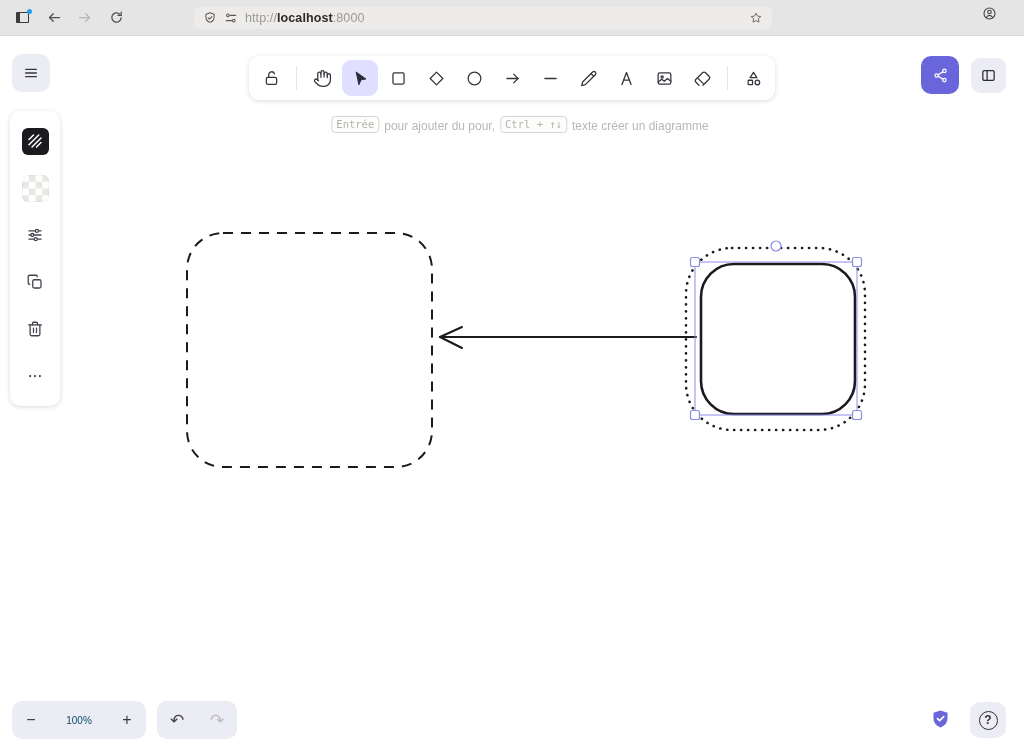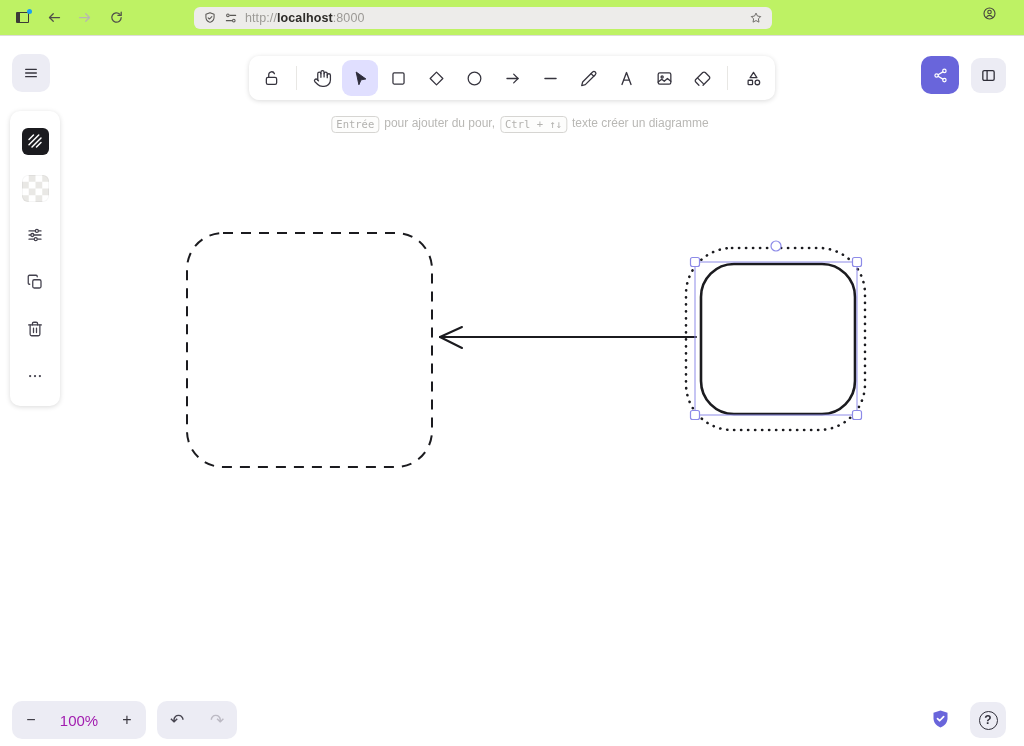--- a/index.html
+++ b/index.html
@@ -1,20 +1,20 @@
 <!DOCTYPE html>
 <html><head>
 <meta charset="utf-8">
 <style>
   * { margin:0; padding:0; box-sizing:border-box; }
   html,body { width:1024px; height:746px; overflow:hidden; background:#fff;
               font-family:"Liberation Sans", sans-serif; }
 
   
-  .browser-bar { height:36px; background:#bef264; border-bottom:1px solid #dedcd9;
+  .browser-bar { height:36px; background:#e5e5e5; border-bottom:1px solid #dedcd9;
                  display:flex; align-items:center; padding:8px 10px; }
   .bb-btn { background:none; border:none; display:grid; place-items:center;
             width:24px; height:24px; cursor:pointer; color:#504e4a; }
   .bb-btn svg { width:15px; height:15px; }
   .app-tab-icon { position:relative; width:24px; height:24px; display:grid; place-items:center; border:none; background:none; }
   .app-tab-icon .sq { width:13px; height:11px; border:1.7px solid #3c3a37; border-left-width:4px; border-radius:1px; }
   .app-tab-icon .dot { position:absolute; top:3px; right:2px; width:5px; height:5px; border-radius:50%; background:#1ba0f2; }
   .fwd { color:#b8b6b2; }
   .url-bar { width:578px; height:22px; margin-left:66px; background:#edecea; border-radius:6px;
              display:flex; align-items:center; gap:7px; padding:0 9px; font-size:12.5px; cursor:text; }
@@ -36,42 +36,42 @@
 
   .toolbar { position:absolute; left:50%; top:20px; transform:translateX(-50%);
              display:flex; align-items:center; gap:2px; padding:4px; }
   .tool { width:36px; height:36px; border:none; background:transparent; border-radius:9px;
           display:grid; place-items:center; cursor:pointer; color:#36343e; }
   .tool.active { background:#e0dfff; color:#1f1e2e; }
   .tool svg { width:19px; height:19px; }
   .tb-div { width:1px; height:24px; background:#e8e7e4; margin:0 5px; }
 
   .hint { position:absolute; top:80px; left:50%; transform:translateX(-50%);
-          display:flex; align-items:flex-start; gap:5px; white-space:nowrap;
+          display:flex; align-items:flex-end; gap:5px; white-space:nowrap;
           color:#b9b8b5; font-size:12px;padding-left:16px; }
   .kbd { font-family:"DejaVu Sans Mono", monospace; font-size:10.5px; color:#b3b2af;
          border:1px solid #d6d5d2; border-radius:4px; padding:0 4px; line-height:15px; background:#fdfdfc; }
 
   .left-panel { position:absolute; left:10px; top:75px; width:50px; padding:12px 0;
                 display:flex; flex-direction:column; align-items:center; gap:11px; }
   .lp-btn { width:36px; height:36px; border:none; background:transparent; border-radius:8px;
             display:grid; place-items:center; cursor:pointer; color:#43414d; }
   .lp-btn svg { width:18px; height:18px; }
   .swatch { width:27px; height:27px; border-radius:6px; }
   .swatch-stroke { background:#1b1b1f; display:grid; place-items:center; }
   .swatch-transparent { background-image:conic-gradient(#e9e8e5 25%, #ffffff 0 50%, #e9e8e5 0 75%, #ffffff 0);
                         background-size:13.5px 13.5px; box-shadow:inset 0 0 0 1px rgba(0,0,0,.04); }
 
   .canvas-svg { position:absolute; inset:0; width:1024px; height:718px; }
 
   .zoom-island { position:absolute; left:12px; bottom:15px; height:38px; background:#ececf4;
                  border-radius:10px; display:flex; align-items:center; }
   .zoom-btn { width:38px; height:38px; border:none; background:none; cursor:pointer;
               font-size:16px; color:#3a3840; }
-  .zoom-level { width:58px; font-size:15px; color:#a21caf; cursor:pointer; background:none; border:none; }
+  .zoom-level { width:58px; font-size:10px; color:#0c4a6e; cursor:pointer; background:none; border:none; }
   .history-island { position:absolute; left:157px; bottom:15px; height:38px; width:80px; background:#ececf4;
                     border-radius:10px; display:flex; align-items:center; }
   .hist-btn { width:40px; height:38px; border:none; background:none; cursor:pointer; font-size:17px; line-height:1;
               font-family:"DejaVu Sans", sans-serif; color:#474550; }
   .hist-btn.disabled { color:#bcbac4; }
 
   .share-btn { position:absolute; right:65px; top:20px; width:38px; height:38px; border:none;
                border-radius:10px; background:#6965db; display:grid; place-items:center; cursor:pointer; color:#fff; }
   .sidebar-toggle { position:absolute; right:18px; top:22px; width:35px; height:35px; border:none;
                     border-radius:9px; background:#ececf4; display:grid; place-items:center; cursor:pointer; color:#2e2d37; }

